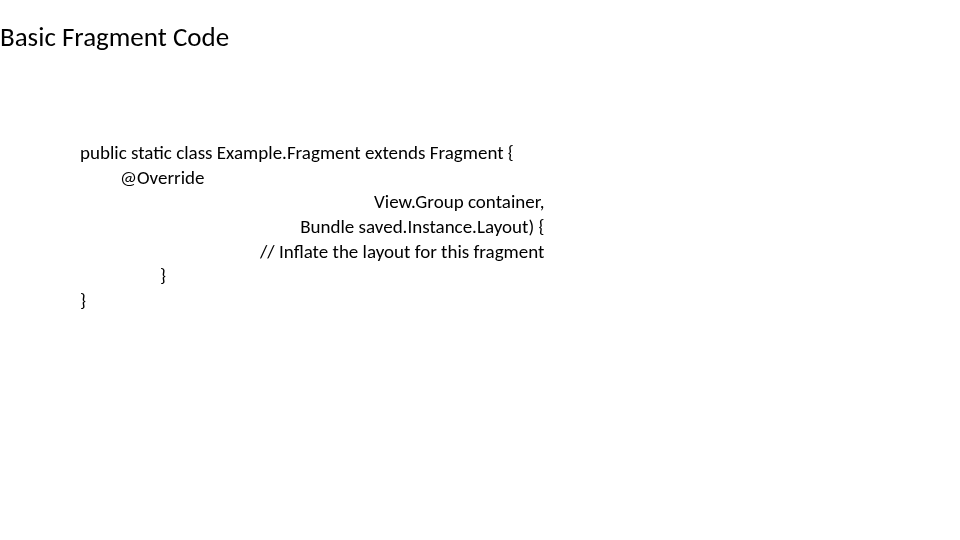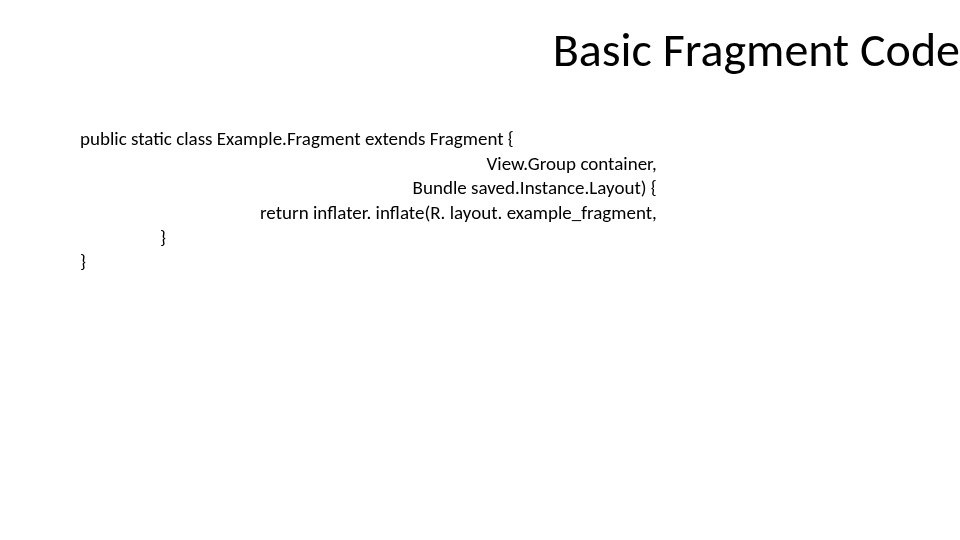--- a/index.html
+++ b/index.html
@@ -14,45 +14,46 @@
       font-family: Calibri, "Segoe UI", Arial, sans-serif;
       color: #000000;
       position: relative;
       overflow: hidden;
     }
     .slide-title {
       position: absolute;
       top: 20px;
       left: 0;
       width: 100%;
-      text-align: right;
-      font-size: 48px;
+      text-align: left;
+      font-size: 27px;
       font-weight: 400;
       color: #000000;
     }
     .code-block {
       position: absolute;
-      top: 127px;
+      top: 141px;
       left: 80px;
       font-size: 19px;
       line-height: 1.3;
       color: #000000;
     }
     .line-0 { margin-left: 0; }
     .line-1 { margin-left: 40px; }
     .line-2 { margin-left: 80px; text-align: right; }
     .line-3 { margin-left: 180px; }
     .line-close1 { margin-left: 80px; }
     .line-close0 { margin-left: 0; }
   </style>
 </head>
 <body>
 
 <h1 class="slide-title">Basic Fragment Code</h1>
 
 <div class="code-block">
   <div class="line-0">public static class Example.Fragment extends Fragment {</div>
+  <div class="line-1">@Override</div>
   <div class="line-2">View.Group container,</div>
   <div class="line-2">Bundle saved.Instance.Layout) {</div>
-  <div class="line-3">return inflater. inflate(R. layout. example_fragment,</div>
+  <div class="line-3">// Inflate the layout for this fragment</div>
   <div class="line-close1">}</div>
   <div class="line-close0">}</div>
 </div>
 
 </body></html>

